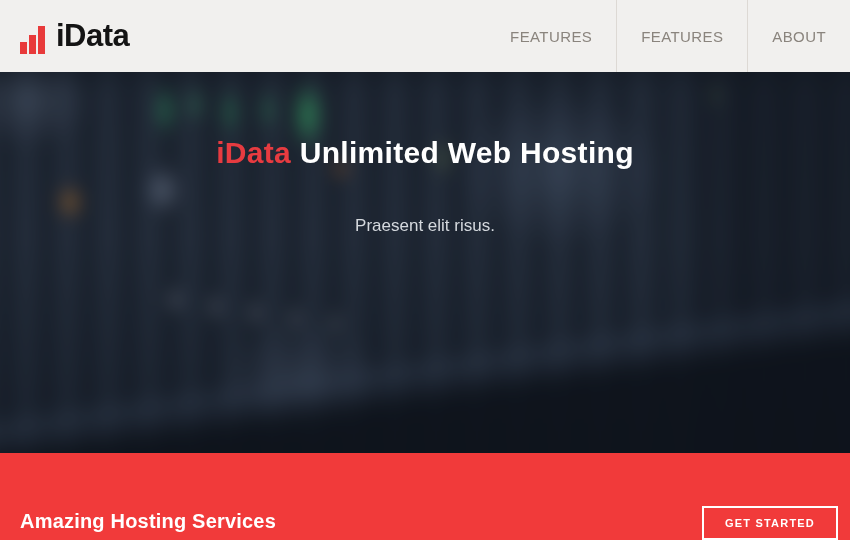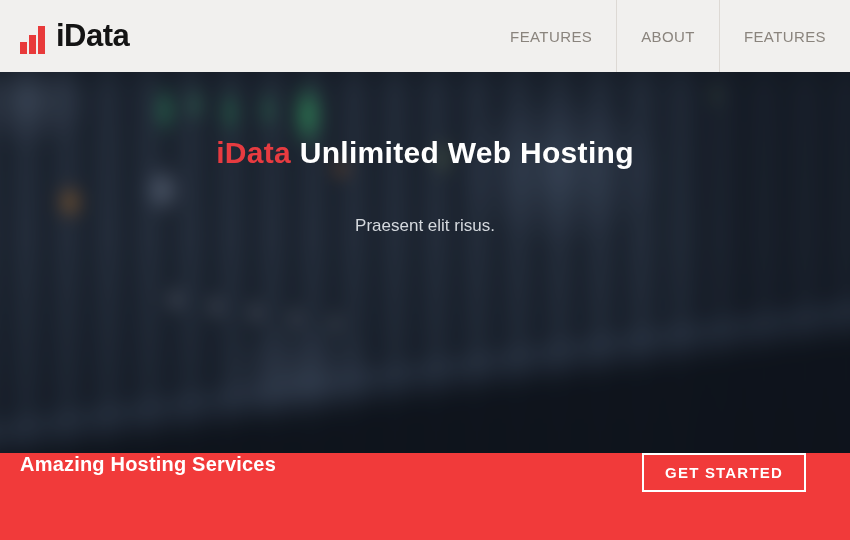--- a/index.html
+++ b/index.html
@@ -125,64 +125,64 @@
     line-height: 27px;
     color: #d5d9de;
     font-weight: normal;
   }
 
   
   .cta {
     height: 87px;
     background: #f13a3a;
     display: flex;
-    align-items: flex-start;
+    align-items: flex-end;
     justify-content: space-between;
-    padding: 0 44px 0 20px;
+    padding: 0 12px 0 20px;
   }
   .cta-heading {
     margin: 0 0 7px;
     font-size: 20px;
     font-weight: bold;
     color: #ffffff;
     letter-spacing: 0.2px;
   }
   .cta-sub {
     margin: 0;
     font-size: 13px;
     color: #ffffff;
   }
   .cta-button {
     background: transparent;
     border: 2px solid #ffffff;
     color: #ffffff;
     font-family: "Liberation Sans", sans-serif;
-    font-size: 15px;
+    font-size: 11px;
     font-weight: bold;
     letter-spacing: 1.2px;
     padding: 9px 21px;
     cursor: pointer;
   }
 </style>
 </head>
 <body>
 
 <header class="site-header">
   <div class="logo">
     <svg class="logo-icon" width="30" height="40" viewBox="0 0 30 40">
       <rect x="2" y="26" width="7" height="12" fill="#e83a3a"></rect>
       <rect x="11" y="19" width="7" height="19" fill="#e83a3a"></rect>
       <rect x="20" y="10" width="7" height="28" fill="#e83a3a"></rect>
     </svg>
     <span class="logo-text">iData</span>
   </div>
   <nav class="main-nav">
     <a class="nav-item">FEATURES</a>
+    <a class="nav-item">FEATURES</a>
     <a class="nav-item">ABOUT</a>
-    <a class="nav-item">FEATURES</a>
   </nav>
 </header>
 
 <section class="hero">
   <div class="hero-bg"></div>
   <div class="hero-overlay"></div>
   <div class="hero-content">
     <h1 class="hero-title"><span class="highlight">iData</span><span> Unlimited Web Hosting</span></h1>
     <p class="hero-sub">
       <br>

